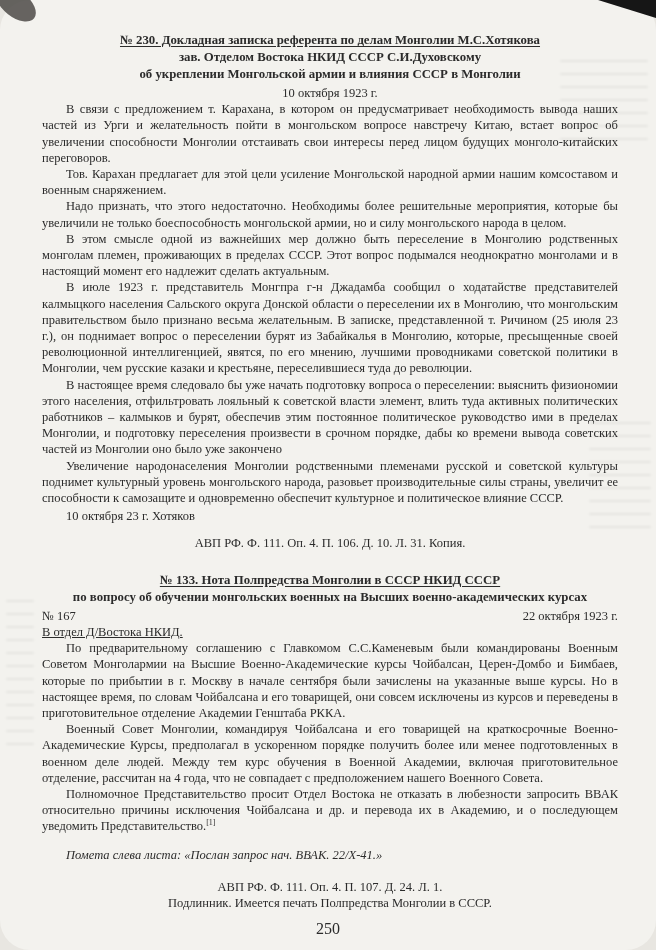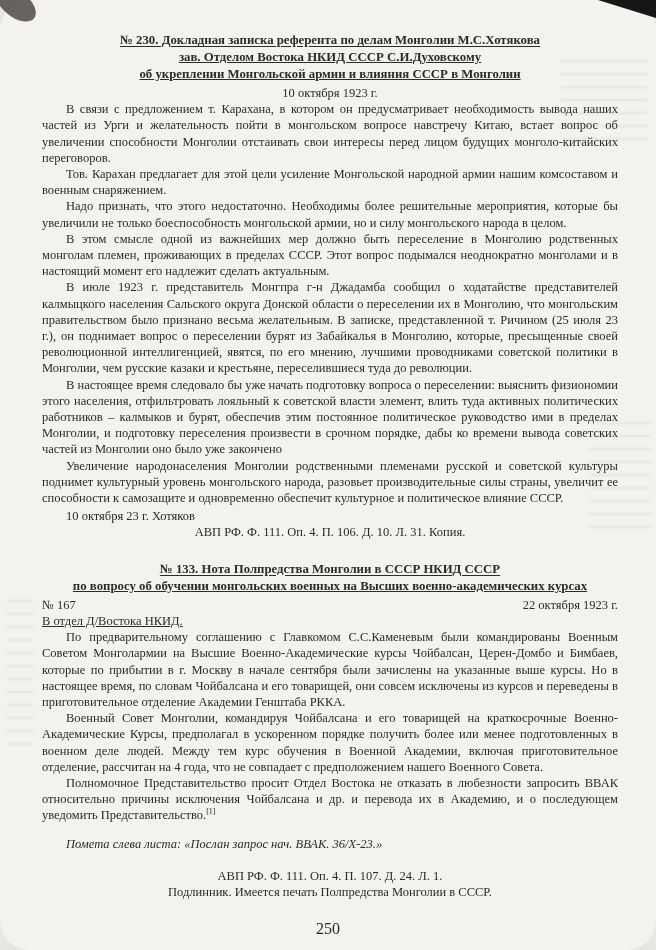--- a/index.html
+++ b/index.html
@@ -36,38 +36,38 @@
       transparent 0 4px, #6b6b6b 4px 6px, transparent 6px 13px);
     pointer-events:none;
   }
   .g1 { right:8px;  top:56px;  width:88px; height:88px; }
   .g2 { right:5px;  top:418px; width:62px; height:112px; }
   .g3 { left:6px;   top:596px; width:28px; height:150px; }
 
   
   .t {
     text-align:center; font-weight:bold;
-    font-size:12.8px; line-height:17px;text-decoration:underline;
+    font-size:12.8px; line-height:17px;
   }
   .u { text-decoration:underline; text-underline-offset:2px; }
 
   
   .b {
     font-size:12.5px; line-height:16.2px;
     text-align:justify; text-indent:24px;
   }
   .noindent { text-indent:0;text-decoration:underline; }
   .right { text-align:center; font-size:12.5px; line-height:16.2px; }
   .numdate {
     display:flex; justify-content:space-between;
     font-size:12.5px; line-height:16.2px; margin-top:2px;gap:11px;
   }
   .datedoc { margin-top:2px; }
   .sig { margin-top:2px; text-align:left; }
-  .archive { }
+  .archive { margin-top:11px; }
   .doc2 { margin-top:20px; }
   .note { margin-top:12px; font-style:italic; text-align:left; }
   .archive-block { margin-top:16px; }
   sup.fn { font-size:8px; line-height:0; }
   .pagenum {
     position:absolute; left:0; right:0; bottom:12px;
     text-align:center; font-size:16px; color:#2b2b2b;
   }
 </style>
 </head>
@@ -109,21 +109,21 @@
       <span>№ 167</span>
       <span>22 октября 1923 г.</span>
     </div>
 
     <p class="b noindent">В отдел Д/Востока НКИД.</p>
 
     <p class="b">По предварительному соглашению с Главкомом С.С.Каменевым были командированы Военным Советом Монголармии на Высшие Военно-Академические курсы Чойбалсан, Церен-Домбо и Бимбаев, которые по прибытии в г. Москву в начале сентября были зачислены на указанные выше курсы. Но в настоящее время, по словам Чойбалсана и его товарищей, они совсем исключены из курсов и переведены в приготовительное отделение Академии Генштаба РККА.</p>
     <p class="b">Военный Совет Монголии, командируя Чойбалсана и его товарищей на краткосрочные Военно-Академические Курсы, предполагал в ускоренном порядке получить более или менее подготовленных в военном деле людей. Между тем курс обучения в Военной Академии, включая приготовительное отделение, рассчитан на 4 года, что не совпадает с предположением нашего Военного Совета.</p>
     <p class="b"><span>Полномочное Представительство просит Отдел Востока не отказать в любезности запросить ВВАК относительно причины исключения Чойбалсана и др. и перевода их в Академию, и о последующем уведомить Представительство.</span><sup class="fn">[1]</sup></p>
 
-    <p class="b note">Помета слева листа: «Послан запрос нач. ВВАК. 36/Х-23.»</p>
+    <p class="b note">Помета слева листа: «Послан запрос нач. ВВАК. 22/Х-41.»</p>
 
     <div class="archive-block">
       <div class="right">АВП РФ. Ф. 111. Оп. 4. П. 107. Д. 24. Л. 1.</div>
       <div class="right">Подлинник. Имеется печать Полпредства Монголии в СССР.</div>
     </div>
   </section>
 
   <div class="pagenum">250</div>
 </div>
 

